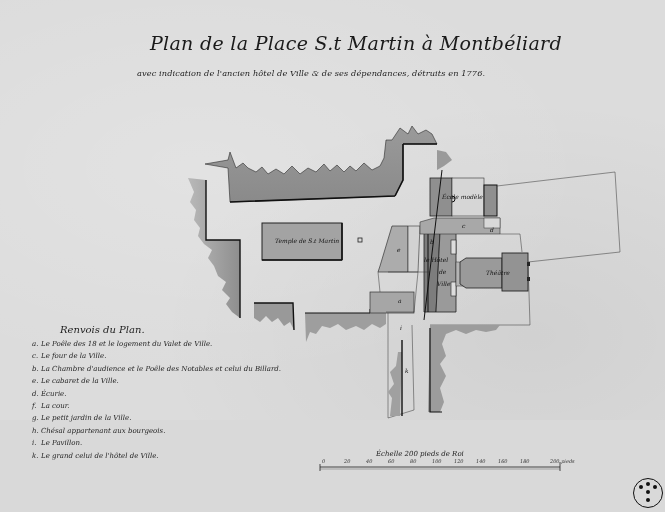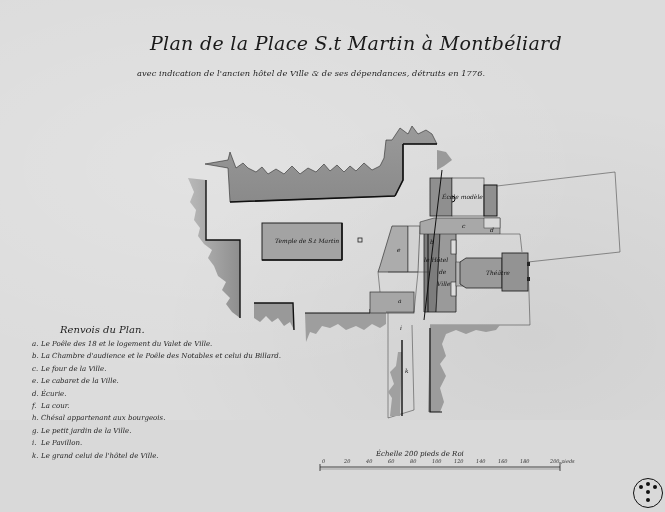--- a/index.html
+++ b/index.html
@@ -140,27 +140,27 @@
   <div class="maplabel" style="left:430px;top:238px;">b</div>
   <div class="maplabel" style="left:462px;top:222px;">c</div>
   <div class="maplabel" style="left:490px;top:226px;">d</div>
   <div class="maplabel" style="left:397px;top:246px;">e</div>
   <div class="maplabel" style="left:400px;top:324px;">i</div>
   <div class="maplabel" style="left:405px;top:367px;">k</div>
 
   <div class="legend">
     <div class="legend-title">Renvois du Plan.</div>
     <div class="legend-item"><span class="k">a.</span><span>Le Poêle des 18 et le logement du Valet de Ville.</span></div>
+    <div class="legend-item"><span class="k">c.</span><span>Le four de la Ville.</span></div>
     <div class="legend-item"><span class="k">b.</span><span>La Chambre d'audience et le Poêle des Notables et celui du Billard.</span></div>
-    <div class="legend-item"><span class="k">c.</span><span>Le four de la Ville.</span></div>
     <div class="legend-item"><span class="k">e.</span><span>Le cabaret de la Ville.</span></div>
     <div class="legend-item"><span class="k">d.</span><span>Écurie.</span></div>
     <div class="legend-item"><span class="k">f.</span><span>La cour.</span></div>
+    <div class="legend-item"><span class="k">g.</span><span>Le petit jardin de la Ville.</span></div>
     <div class="legend-item"><span class="k">h.</span><span>Chésal appartenant aux bourgeois.</span></div>
-    <div class="legend-item"><span class="k">g.</span><span>Le petit jardin de la Ville.</span></div>
     <div class="legend-item"><span class="k">i.</span><span>Le Pavillon.</span></div>
     <div class="legend-item"><span class="k">k.</span><span>Le grand celui de l'hôtel de Ville.</span></div>
   </div>
 
   <div class="scale-label">Échelle 200 pieds de Roi</div>
   <div class="scale-ticks">
     <span style="left:0px">0</span>
     <span style="left:22px">20</span>
     <span style="left:44px">40</span>
     <span style="left:66px">60</span>

